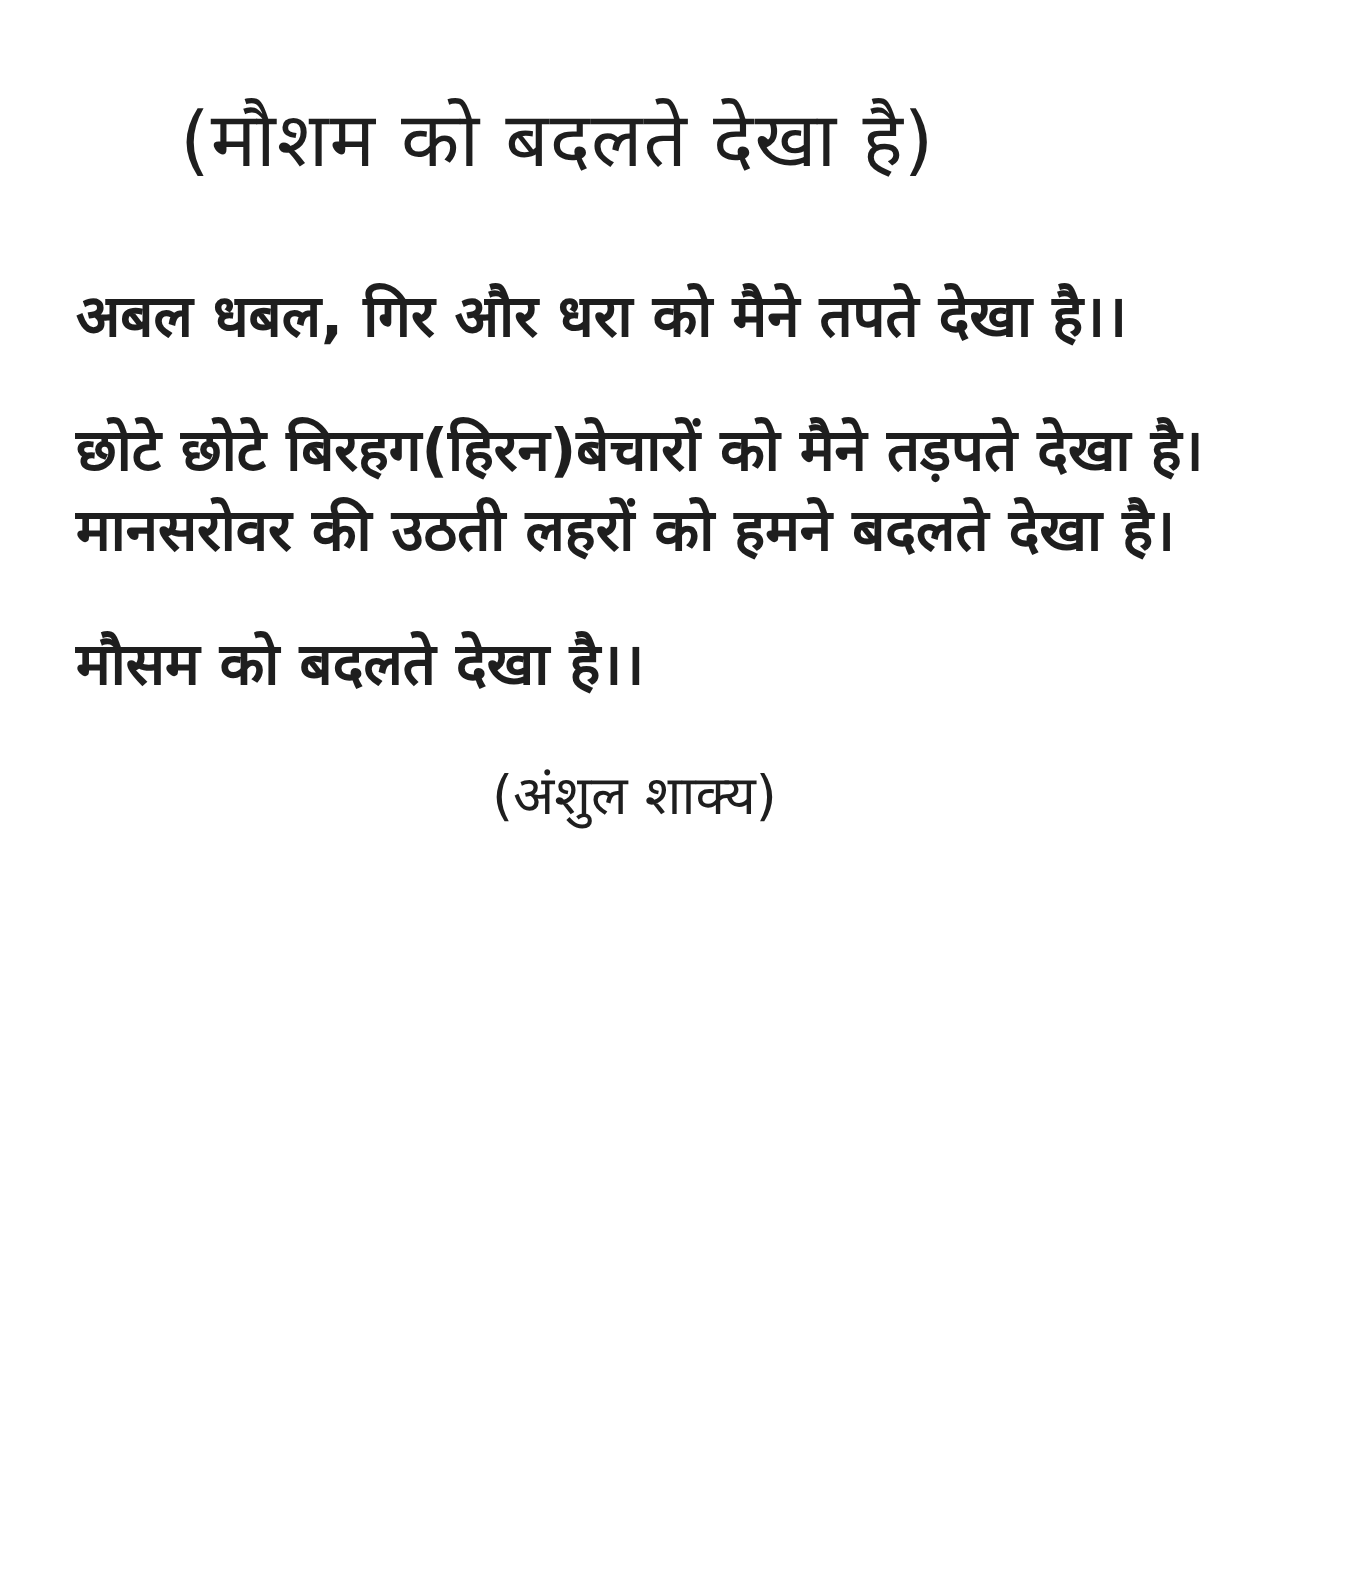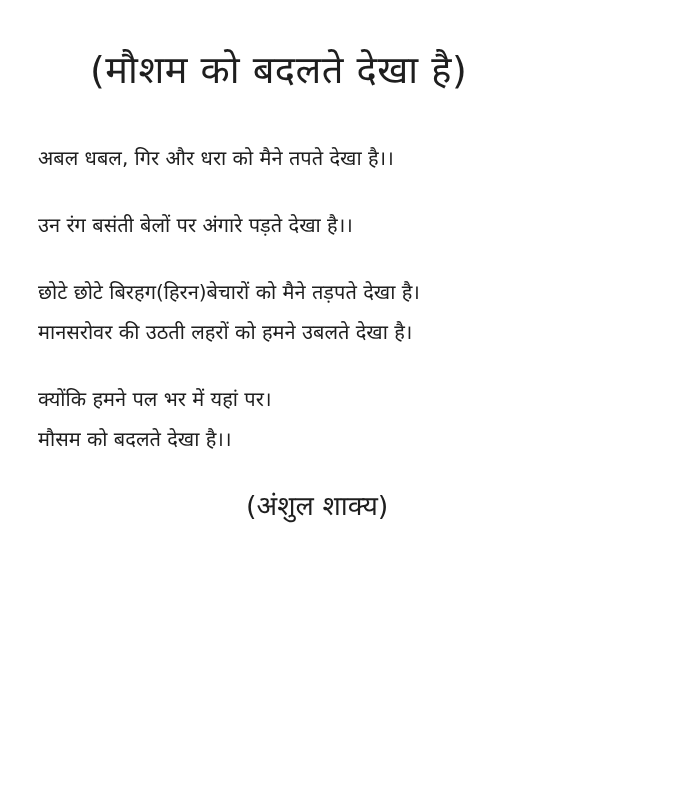--- a/index.html
+++ b/index.html
@@ -24,54 +24,53 @@
     font-size: 38px;
     font-weight: 500;
     margin: 0 0 44px 52px;
     letter-spacing: 0.5px;
     white-space: nowrap;
   }
   .stanza {
     margin: 0 0 27px 0;
   }
   .line {
-    font-size: 20px;
+    font-size: 29px;
     line-height: 40px;
     margin: 0;
     white-space: nowrap;
+    font-weight: bold;
   }
   .author {
     font-size: 27px;
     line-height: 40px;
     margin: 0 0 0 208px;
   }
 </style>
 </head>
 <body style="background: rgb(255, 255, 255); color: rgb(30, 30, 30);">
 
 <div class="page">
 
   <h1 class="title">(मौशम को बदलते देखा है)</h1>
 
   <div class="stanza">
     <p class="line">अबल धबल, गिर और धरा को मैने तपते देखा है।।</p>
   </div>
 
   <div class="stanza">
-    <p class="line">उन रंग बसंती बेलों पर अंगारे पड़ते देखा है।।</p>
   </div>
 
   <div class="stanza">
   </div>
 
   <div class="stanza">
     <p class="line">छोटे छोटे बिरहग(हिरन)बेचारों को मैने तड़पते देखा है।</p>
-    <p class="line">मानसरोवर की उठती लहरों को हमने उबलते देखा है।</p>
+    <p class="line">मानसरोवर की उठती लहरों को हमने बदलते देखा है।</p>
   </div>
 
   <div class="stanza">
-    <p class="line">क्योंकि हमने पल भर में यहां पर।</p>
     <p class="line">मौसम को बदलते देखा है।।</p>
   </div>
 
   <p class="author">(अंशुल शाक्य)</p>
 
 </div>
 
 </body></html>

